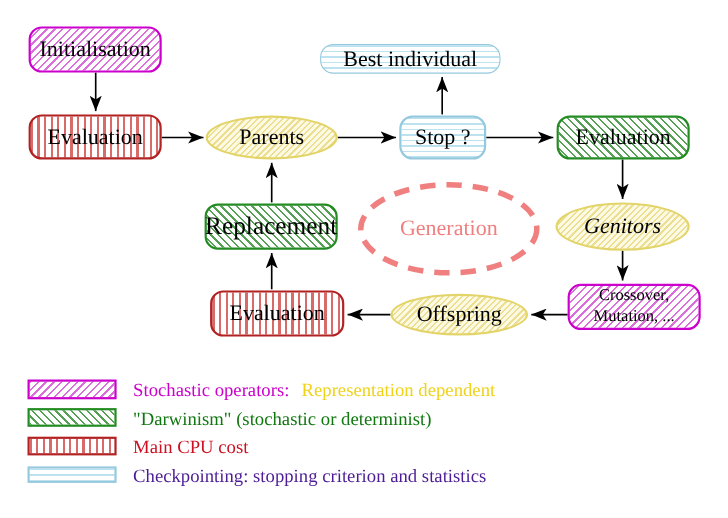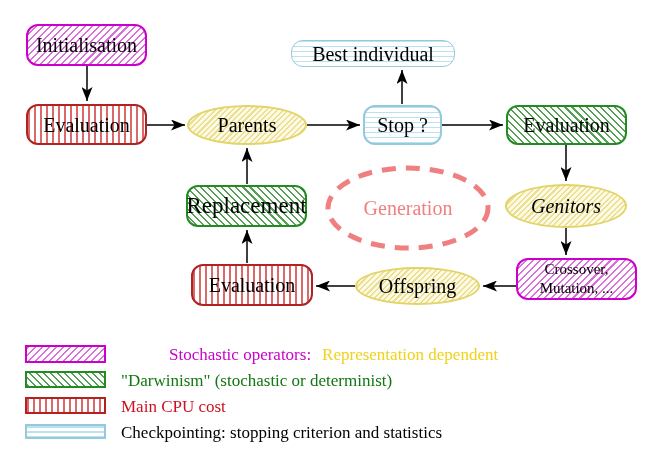--- a/index.html
+++ b/index.html
@@ -61,25 +61,25 @@
   
   .legend-swatch { position:absolute; z-index:2; left:25px; width:81px; box-sizing:border-box; }
   #sw-stochastic   { top:345px; height:18px; }
   #sw-darwinism    { top:371px; height:17px; }
   #sw-cpu          { top:397px; height:17px; }
   #sw-checkpoint   { top:424px; height:15px; }
   .legend-label {
     position:absolute; z-index:2; left:121px; white-space:nowrap;
     font-size:17px;
   }
-  #lg-stochastic { top:345px; color:#CC00CC;margin-left:48px; }
+  #lg-stochastic { top:345px; color:#CC00CC; }
   #lg-stochastic .suffix { color:#F0D219; margin-left:11px; }
   #lg-darwinism  { top:371px; color:#117711; }
   #lg-cpu        { top:397px; color:#CC1122; }
-  #lg-checkpoint { top:423px; color:#000000; }
+  #lg-checkpoint { top:423px; color:#4c1d95; }
 </style>
 </head>
 <body>
 
 <div id="canvas">
 
   <svg id="wires" width="662" height="471" viewBox="0 0 662 471">
     <defs>
       <marker id="ah" markerUnits="userSpaceOnUse" markerWidth="16" markerHeight="11" refX="14" refY="5.5" orient="auto">
         <path d="M0,0 L14,5.5 L0,11 L3.5,5.5 Z" fill="#000"></path>

